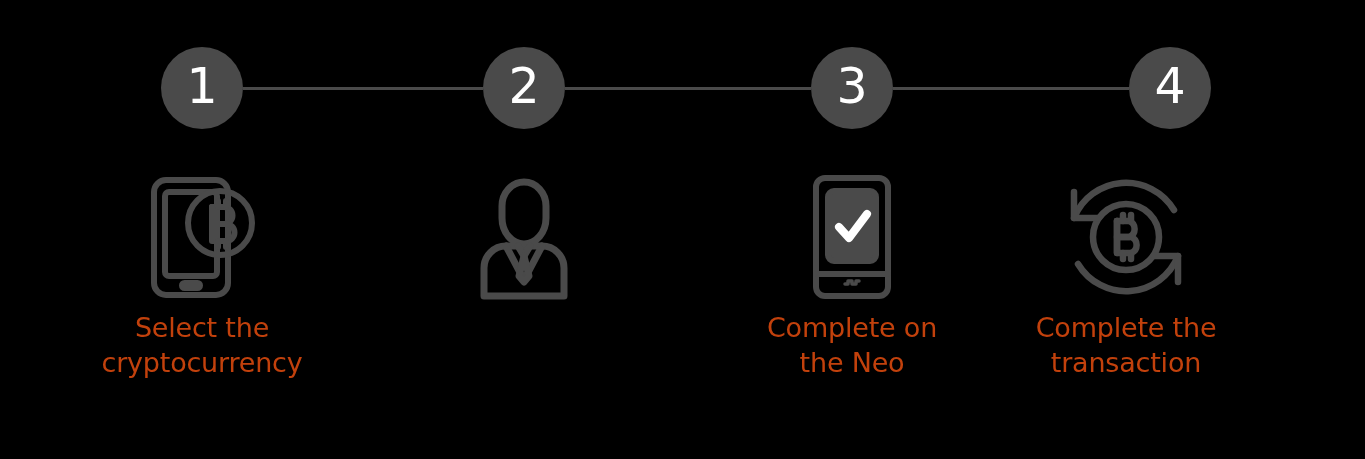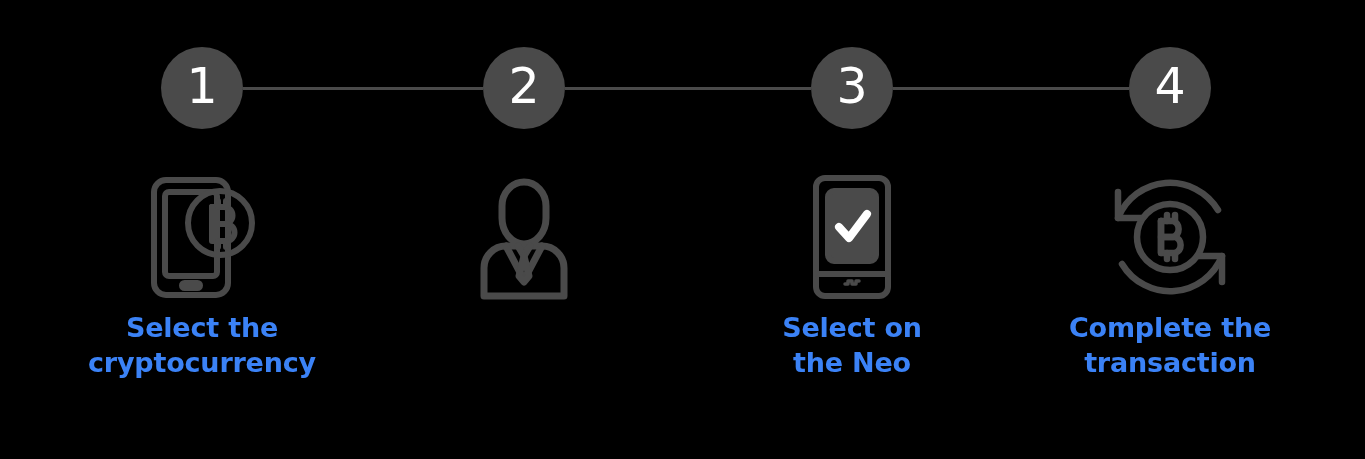--- a/index.html
+++ b/index.html
@@ -77,24 +77,24 @@
     display: flex;
     align-items: center;
     justify-content: center;
   }
   .step-icon svg {
     display: block;
   }
   .step-label {
     margin-top: 10px;
     text-align: center;
-    color: #3b82f6;
+    color: #c2410c;
     font-size: 27px;
     line-height: 35px;
-    font-weight: 700;
+    font-weight: 400;
     font-family: "DejaVu Sans", sans-serif;
     letter-spacing: -0.2px;
     white-space: pre-line;
   }
 </style>
 </head>
 <body>
 
 <div id="stepper">
 
@@ -170,25 +170,25 @@
 
           <path d="M26 104 h72"></path>
 
           <rect x="38" y="21" width="48" height="70" rx="6" ry="6" fill="#4a4a4a" stroke="#4a4a4a"></rect>
 
           <path d="M49 57 L59 68 L77 44" stroke="#ffffff" stroke-width="8"></path>
 
           <path d="M55 114 h3 v-3 h4 v3 h4 v-3 h3" stroke-width="3.5"></path>
         </svg>
       </div>
-      <div class="step-label">Select on
+      <div class="step-label">Complete on
 the Neo</div>
     </div>
 
-    <div class="step" style="left:1020px;">
+    <div class="step" style="left:976px;">
       <div class="step-icon">
         <svg width="128" height="130" viewBox="0 0 128 130" fill="none" stroke="#4a4a4a" stroke-width="6.5" stroke-linecap="round" stroke-linejoin="round">
 
           <circle cx="64" cy="67" r="33"></circle>
 
           <path d="M55 51 v32"></path>
           <path d="M55 51 h12 a8.5 8.5 0 0 1 0 16 h-12"></path>
           <path d="M55 67 h14 a8.5 8.5 0 0 1 0 16 h-14 v-32"></path>
           <path d="M61 45 v6"></path>
           <path d="M69 45 v6"></path>

